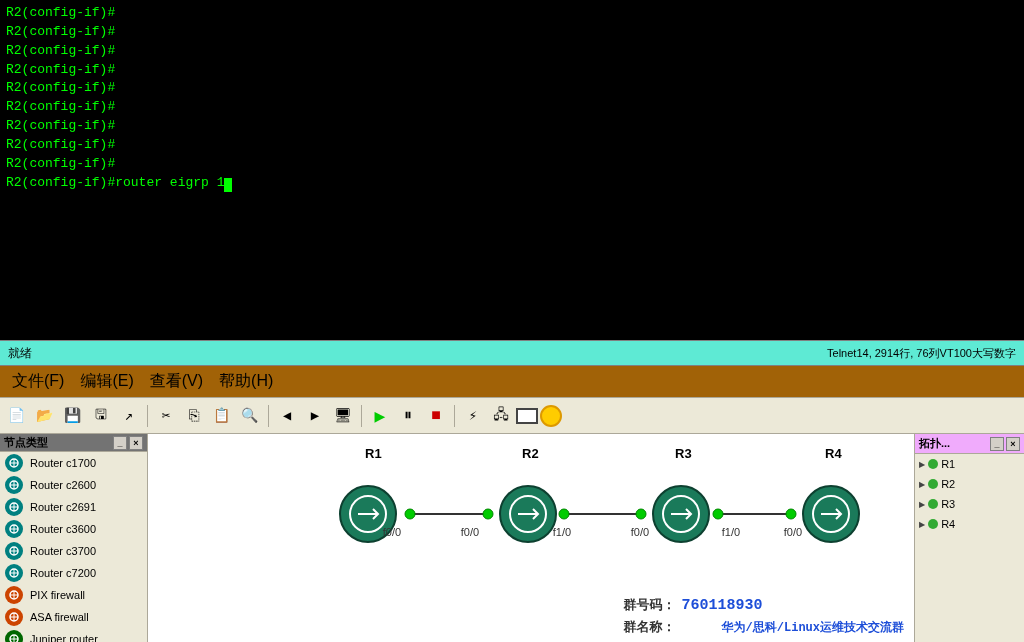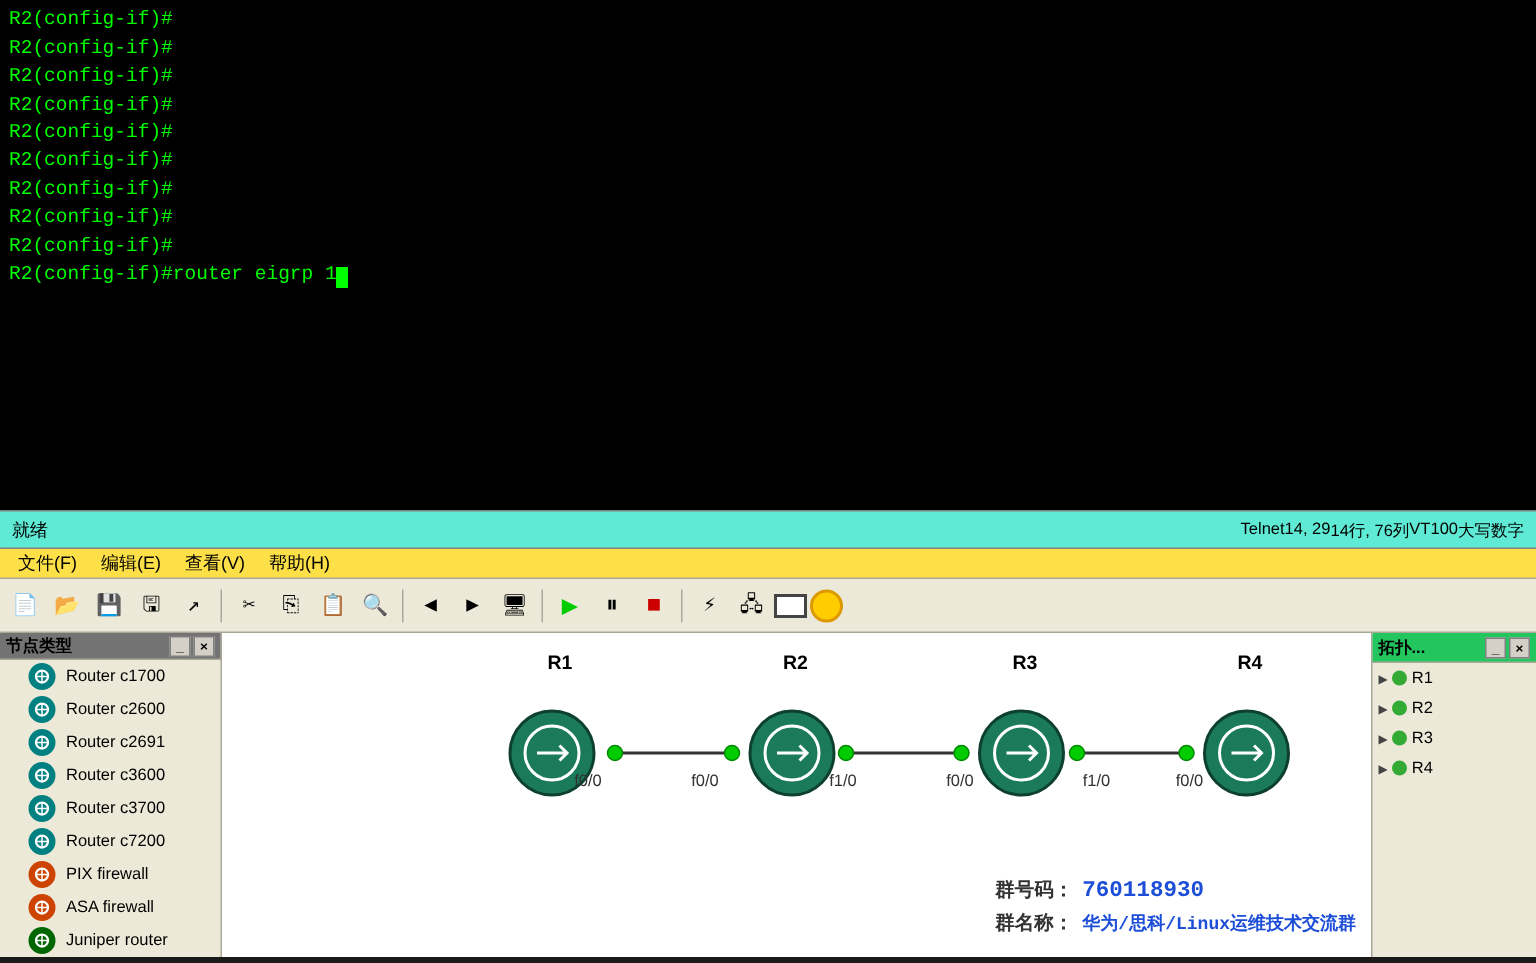--- a/index.html
+++ b/index.html
@@ -40,28 +40,28 @@
       padding: 0 8px;
       font-family: Arial, sans-serif;
       font-size: 12px;
       color: #000;
     }
     #statusbar .left { display: flex; align-items: center; gap: 4px; }
     #statusbar .right { display: flex; align-items: center; font-size: 11px; }
 
     
     #menubar {
-      height: 20px;
-      background: #fde047;
+      height: 32px;
+      background: #a16207;
       border-bottom: 1px solid #aca899;
       display: flex;
       align-items: center;
       padding: 0 4px;
       font-family: Arial, sans-serif;
-      font-size: 12px;
+      font-size: 16px;
     }
     #menubar span {
       padding: 2px 8px;
       cursor: pointer;
     }
 
     
     #toolbar {
       height: 36px;
       background: #ece9d8;
@@ -115,21 +115,21 @@
       background: #d4d0c8;
       border: 1px solid #808080;
       font-size: 9px;
       display: flex; align-items: center; justify-content: center;
       cursor: pointer;
     }
     .node-item {
       display: flex;
       align-items: center;
       gap: 6px;
-      padding: 1px 18px;
+      padding: 1px 4px;
       font-family: Arial, sans-serif;
       font-size: 11px;
       cursor: pointer;
       height: 22px;
     }
     .node-icon {
       width: 20px; height: 20px;
       display: flex; align-items: center; justify-content: center;
     }
     
@@ -165,21 +165,21 @@
     
     #right-panel {
       width: 110px;
       background: #ece9d8;
       border-left: 1px solid #aca899;
       display: flex;
       flex-direction: column;
     }
     #right-panel-header {
       height: 20px;
-      background: #22c55e;
+      background: #f0abfc;
       border-bottom: 1px solid #aca899;
       display: flex;
       align-items: center;
       justify-content: space-between;
       padding: 0 4px;
       font-family: Arial, sans-serif;
       font-size: 11px;
       font-weight: bold;
     }
     #right-panel-header .icons { display: flex; gap: 2px; }
@@ -456,21 +456,21 @@
         <text x="583" y="102" font-family="Arial, sans-serif" font-size="11" fill="#333" text-anchor="middle">f1/0</text>
         <text x="645" y="102" font-family="Arial, sans-serif" font-size="11" fill="#333" text-anchor="middle">f0/0</text>
       </svg>
     <div class="info-box">
       <div class="info-row">
         <span class="info-label">群号码：</span>
         <span class="info-value">760118930</span>
       </div>
       <div class="info-row">
         <span class="info-label">群名称：</span>
-        <span class="info-value" style="font-size:12px;">华为/思科/Linux运维技术交流群</span>
+        <span class="info-value" style="font-size:12px;margin-left:40px;">华为/思科/Linux运维技术交流群</span>
       </div>
     </div>
   </div>
 
   <div id="right-panel">
     <div id="right-panel-header">
       <span>拓扑...</span>
       <div class="icons">
         <div class="icon-btn">_</div>
         <div class="icon-btn">×</div>

